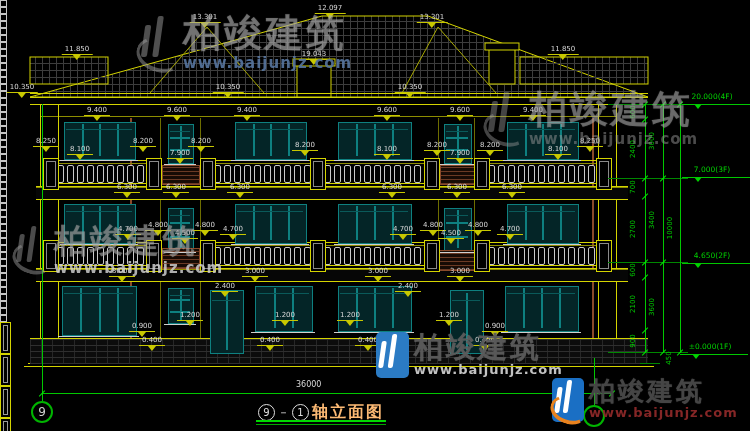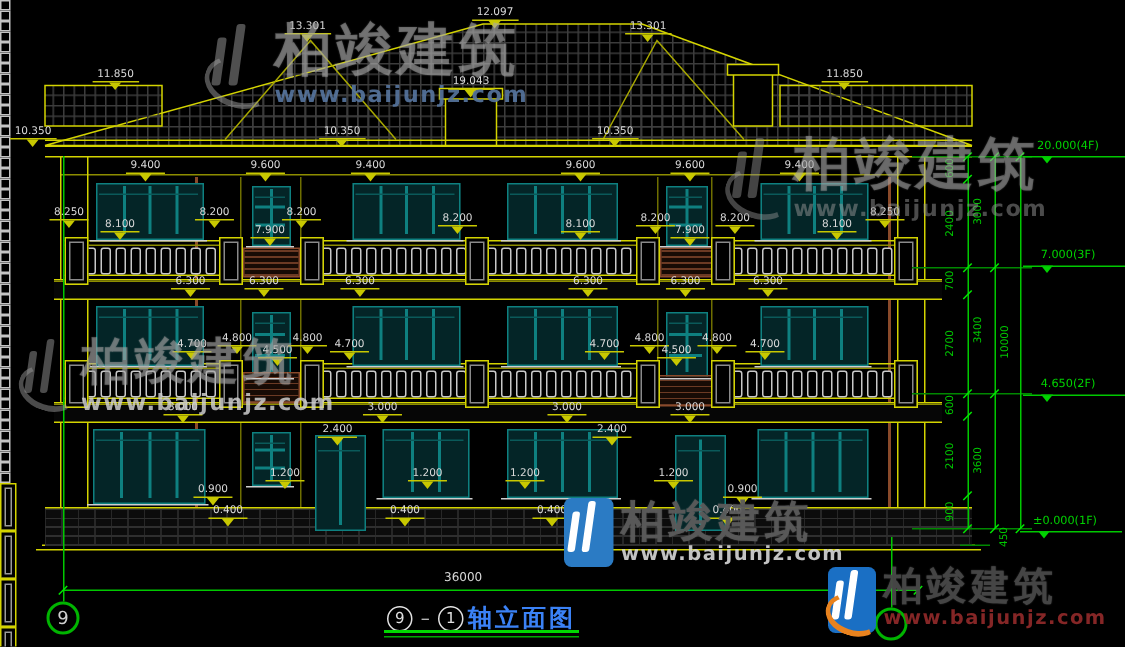--- a/index.html
+++ b/index.html
@@ -40,21 +40,21 @@
   .wml{position:relative;border-radius:5px;flex:none}
   .wml i{position:absolute;display:block}
   .wml .b1{left:12%;top:20%;width:15%;height:58%;transform:skewX(-8deg);border-radius:2px}
   .wml .b2{left:42%;top:4%;width:15%;height:74%;transform:skewX(-8deg);border-radius:2px}
   .wml .arc{left:-6%;bottom:-4%;width:100%;height:48%;border:3px solid transparent;
             border-bottom-width:4px;border-radius:50%;transform:rotate(18deg)}
   #titlebox{position:absolute;display:flex;align-items:center;gap:3px;z-index:45}
   #titlebox .circ{width:15px;height:15px;border:1px solid #e0e0e0;border-radius:50%;
       color:#e0e0e0;font-size:10px;display:flex;align-items:center;justify-content:center}
   #titlebox .dash{color:#e0e0e0;font-size:11px}
-  #titlebox .tname{color:#3b82f6;font-size:16px;font-weight:bold;letter-spacing:2px}
+  #titlebox .tname{color:#fdba74;font-size:16px;font-weight:bold;letter-spacing:2px}
   .bubble{position:absolute;border:2px solid #00b400;border-radius:50%;color:#d0d0d0;
       display:flex;align-items:center;justify-content:center;font-size:12px;z-index:20;background:#000}
   #dimtotal{position:absolute;color:#d8d8d8;font-size:8px;z-index:25}
 </style>
 </head>
 <body>
 
 <div id="stage">
 
   <svg width="750" height="120" style="position:absolute;left:0;top:0;z-index:5">

